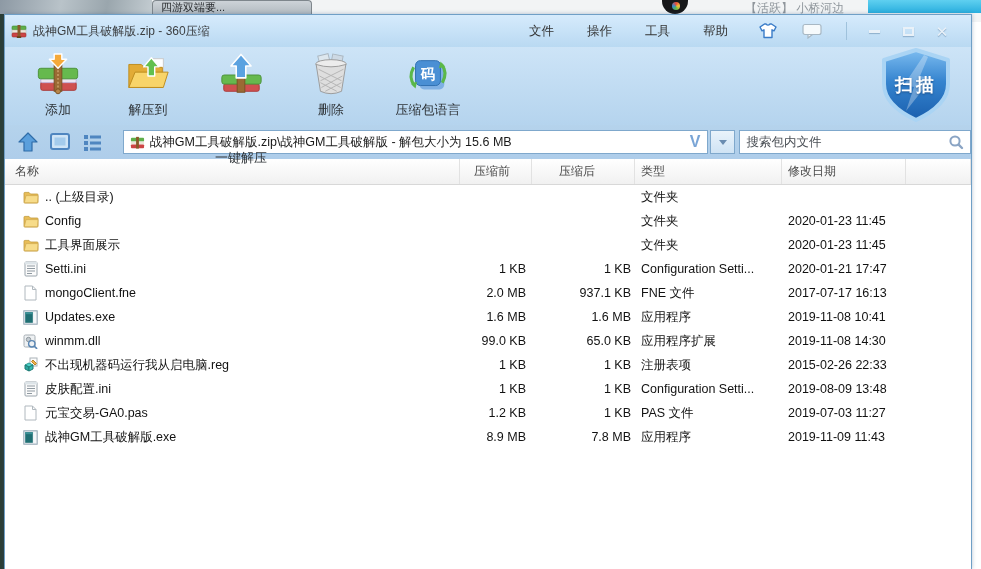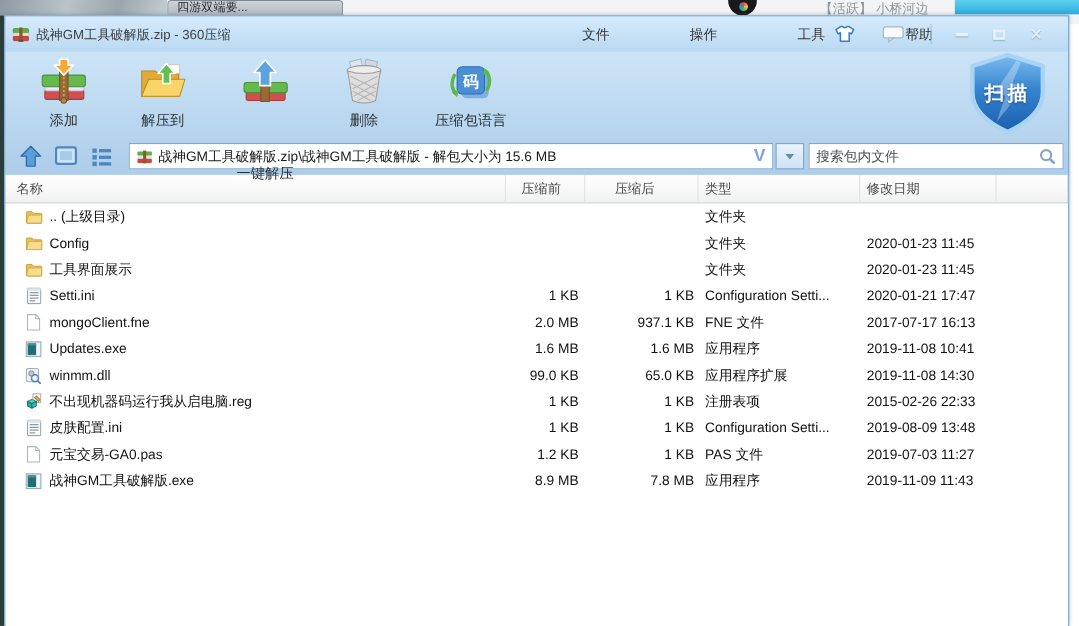--- a/index.html
+++ b/index.html
@@ -27,21 +27,21 @@
 
   
   .window { position:absolute; left:4px; top:14px; width:968px; height:555px;
     border:1px solid #6f9fc6; background:#bed9f0; box-shadow:0 0 4px rgba(40,80,120,.35); }
 
   
   .titlebar { position:relative; height:32px; background:linear-gradient(#d6ebfc,#b9d9f2);
     display:flex; align-items:center; }
   .app-icon { margin-left:6px; display:inline-flex; }
   .title-text { margin-left:6px; font-size:12px; color:#3c3f42; white-space:nowrap; }
-  .menubar { position:absolute; left:524px; top:0; height:32px; display:flex; align-items:center;gap:40px; }
+  .menubar { position:absolute; left:524px; top:0; height:32px; display:flex; align-items:center; }
   .menu-item { font-size:12.5px; color:#333; margin-right:33px; cursor:default; }
   .controls { position:absolute; right:8px; top:0; height:32px; display:flex; align-items:center; }
   .ctl-icon { display:inline-flex; margin-right:24px; }
   .ctl-sep { width:1px; height:18px; background:#9fc2dc; margin-right:14px; }
   .winbtn { width:26px; height:18px; display:flex; align-items:center; justify-content:center; margin-right:8px; }
   .glyph-min { width:11px; height:3px; background:#e9f1f8; box-shadow:0 1px 1px rgba(60,100,140,.4); }
   .glyph-max { width:11px; height:9px; border:2px solid #e9f1f8; box-shadow:0 1px 1px rgba(60,100,140,.35); }
   .glyph-close { font-size:15px; font-weight:bold; color:#e9f1f8; text-shadow:0 1px 1px rgba(60,100,140,.45); line-height:1; }
 
   
@@ -52,21 +52,21 @@
   .tbtn .ticon { width:46px; height:46px; display:flex; align-items:center; justify-content:center; }
   .tbtn .tlabel { font-size:13px; color:#2e3337; margin-top:3px; white-space:nowrap; }
   .w90 { width:90px; } .w96 { width:96px;gap:48px; } .w84 { width:84px; } .w110 { width:110px; }
   .scan { position:absolute; right:16px; top:0; width:78px; height:76px; cursor:pointer; }
   .scan-label { position:absolute; left:0; top:26px; width:78px; text-align:center;
     font-size:18px; font-weight:bold; color:#fff; letter-spacing:3px; text-shadow:0 1px 2px rgba(10,50,100,.6); }
 
   
   .addressbar { height:34px; background:linear-gradient(#b5d3ec,#aecdea); display:flex; align-items:center; padding-left:10px; }
   .navicon { width:26px; height:26px; display:flex; align-items:center; justify-content:center; margin-right:6px; }
-  .addr-wrap { margin-left:6px; width:586px; height:24px; background:#fff; border:1px solid #7fa8cc;
+  .addr-wrap { margin-left:12px; width:586px; height:24px; background:#fff; border:1px solid #7fa8cc;
     display:flex; align-items:center; padding:0 6px; }
   .addr-wrap .zipmini { display:inline-flex; margin-right:5px; }
   .addr-input { flex:1; border:none; outline:none; font-size:12.5px; color:#1a1a1a; background:transparent;
     font-family:"Liberation Sans","DejaVu Sans",sans-serif; }
   .addr-v { font-size:16px; color:#7aa5d6; font-weight:bold; margin-left:4px; }
   .addr-drop { margin-left:2px; width:26px; height:24px; background:linear-gradient(#e9f3fb,#cfe3f4);
     border:1px solid #7fa8cc; display:flex; align-items:center; justify-content:center; }
   .tri-down { width:0; height:0; border-left:4px solid transparent; border-right:4px solid transparent;
     border-top:5px solid #6a8cb0; }
   .search-wrap { margin-left:4px; width:232px; height:24px; background:#fff; border:1px solid #7fa8cc;

